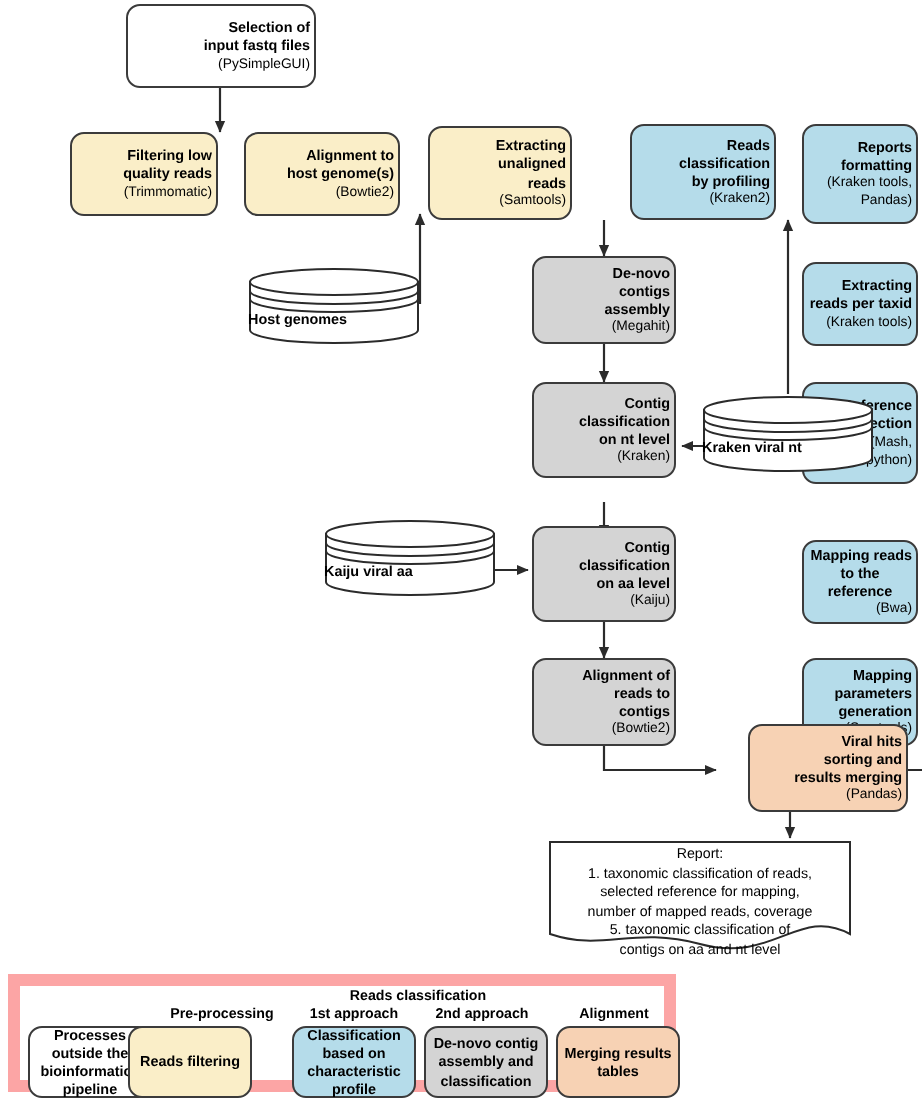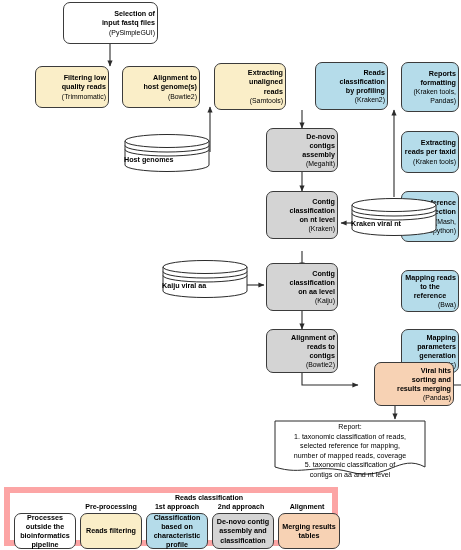--- a/index.html
+++ b/index.html
@@ -249,19 +249,19 @@
   </div>
 
   <div id="legend">
     <div class="lg-head" style="left:134px;top:1px;width:130px;">Reads classification</div>
     <div class="lg-head" style="left:68px;top:10px;width:66px;">Pre-processing</div>
     <div class="lg-head" style="left:136px;top:10px;width:62px;">1st approach</div>
     <div class="lg-head" style="left:200px;top:10px;width:62px;">2nd approach</div>
     <div class="lg-head" style="left:266px;top:10px;width:62px;">Alignment</div>
 
     <div class="lg-box white" style="left:4px;top:20px;width:62px;height:36px;">Processes outside the bioinformatics pipeline</div>
-    <div class="lg-box yellow" style="left:70px;top:20px;width:62px;height:36px;">Reads filtering</div>
+    <div class="lg-box yellow" style="left:54px;top:20px;width:62px;height:36px;">Reads filtering</div>
     <div class="lg-box blue" style="left:136px;top:20px;width:62px;height:36px;">Classification based on characteristic profile</div>
     <div class="lg-box gray" style="left:202px;top:20px;width:62px;height:36px;">De-novo contig assembly and classification</div>
     <div class="lg-box orange" style="left:268px;top:20px;width:62px;height:36px;">Merging results tables</div>
   </div>
 
 </div>
 
 </body></html>

